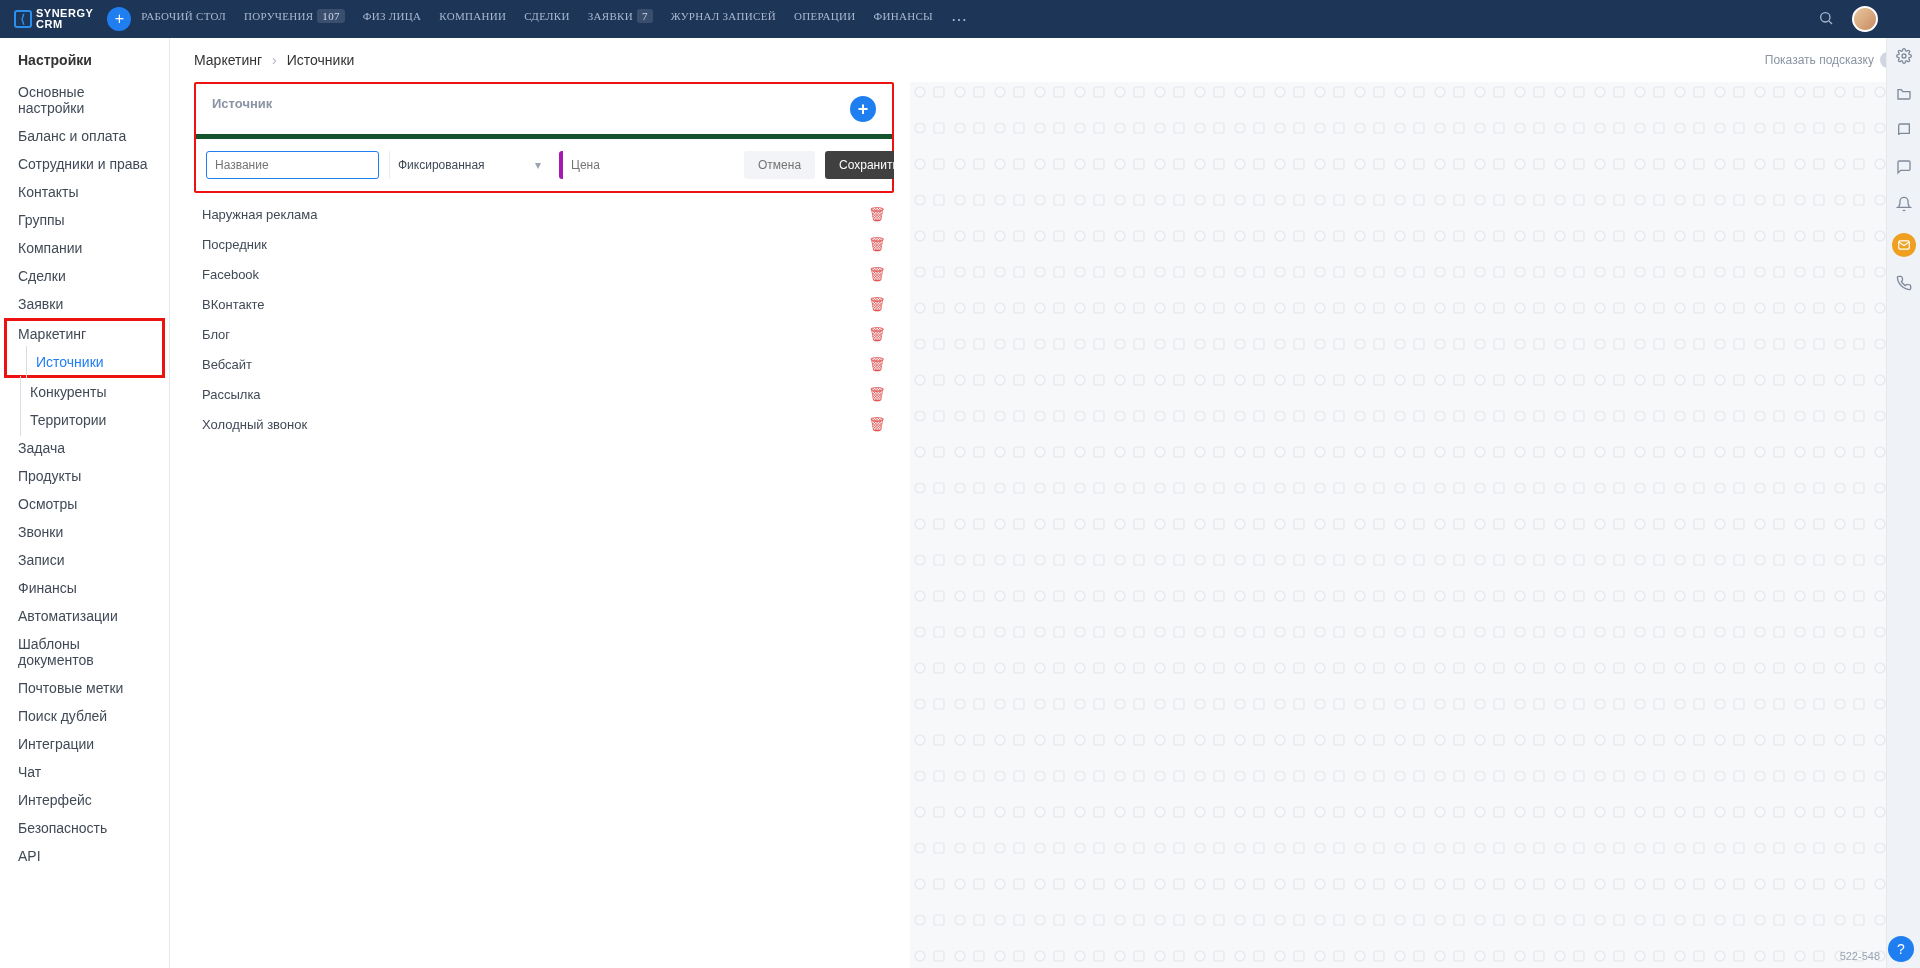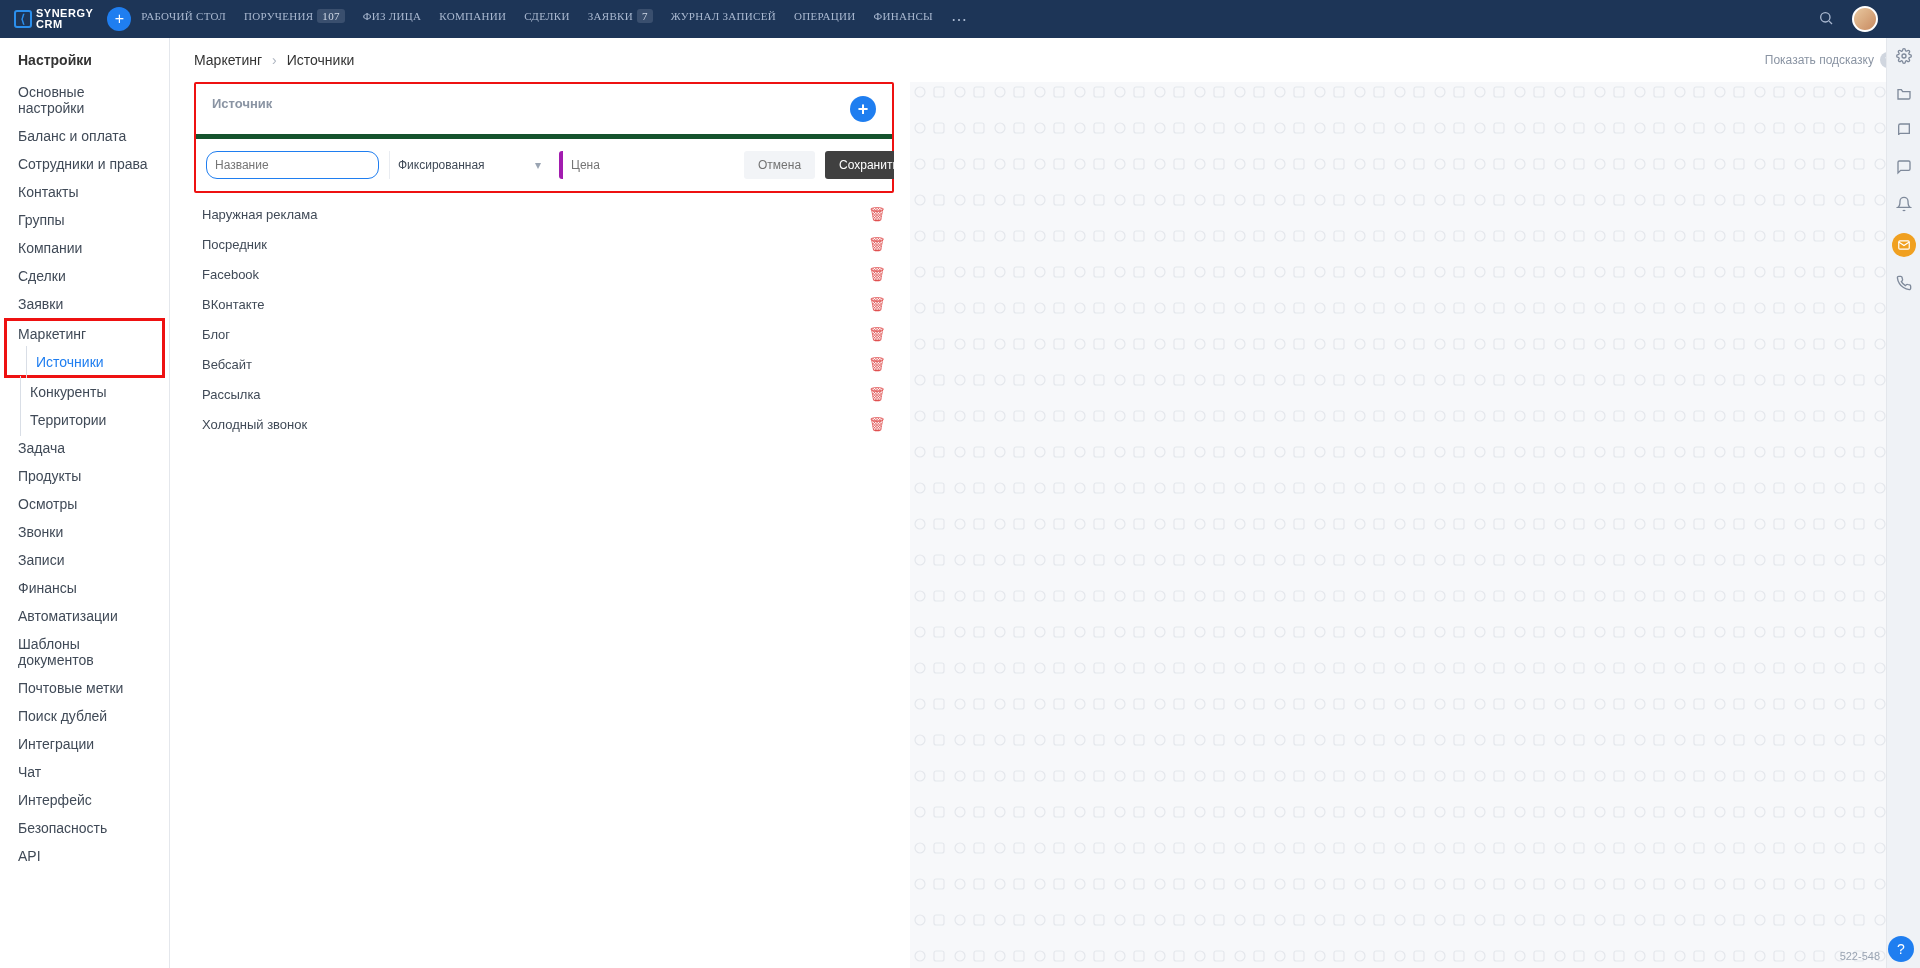--- a/index.html
+++ b/index.html
@@ -42,21 +42,21 @@
   .hint .q{width:16px;height:16px;border-radius:50%;background:#d0d6df;color:#fff;display:inline-flex;align-items:center;justify-content:center;font-size:11px;}
 
   .card-area{padding:0 24px;flex:1;display:flex;gap:16px;overflow:hidden;}
   .card{flex:0 0 700px;max-width:700px;background:#fff;display:flex;flex-direction:column;overflow:hidden;}
   .card-top{border:2.5px solid #e11;border-radius:2px;padding:0;}
   .card-head{display:flex;justify-content:space-between;padding:12px 16px;border-bottom:5px solid #14532d;font-weight:bold;}
   .card-head .ttl{color:#8a94a3;font-size:13px;}
   .add-btn{width:26px;height:26px;border-radius:50%;background:#1f7ef0;color:#fff;display:flex;align-items:center;justify-content:center;font-size:18px;cursor:pointer;}
   .form-row{display:flex;align-items:center;gap:10px;padding:12px 0px 12px 10px;}
   .inp{height:28px;border:1px solid #cfd6e0;border-radius:3px;padding:0 8px;font-size:12px;outline:none;background:#fff;}
-  .inp.name{flex:0 0 170px;border-color:#1f7ef0;border-radius:11px;}
+  .inp.name{flex:0 0 170px;border-color:#1f7ef0;}
   .sel{flex:0 0 160px;height:28px;border:none;border-left:1px solid #e9ecf1;padding:0 8px;font-size:12px;color:#404a57;background:#fff;cursor:pointer;display:flex;align-items:center;justify-content:space-between;}
   .sel .arw{color:#9aa4b2;}
   .inp.price{flex:0 0 170px;border:none;border-left:4px solid #a21caf;}
   .btn{height:28px;padding:0 14px;border-radius:3px;font-size:12px;cursor:pointer;border:none;}
   .btn.cancel{background:#f2f4f7;color:#737373;margin-left:auto;}
   .btn.save{background:#404040;color:#fff;}
 
   .src-list{padding:6px 0px;}
   .src-row{display:flex;align-items:center;justify-content:space-between;padding:7px 8px;font-size:13px;color:#404a57;}
   .del{color:#e05050;cursor:pointer;font-size:14px;}

